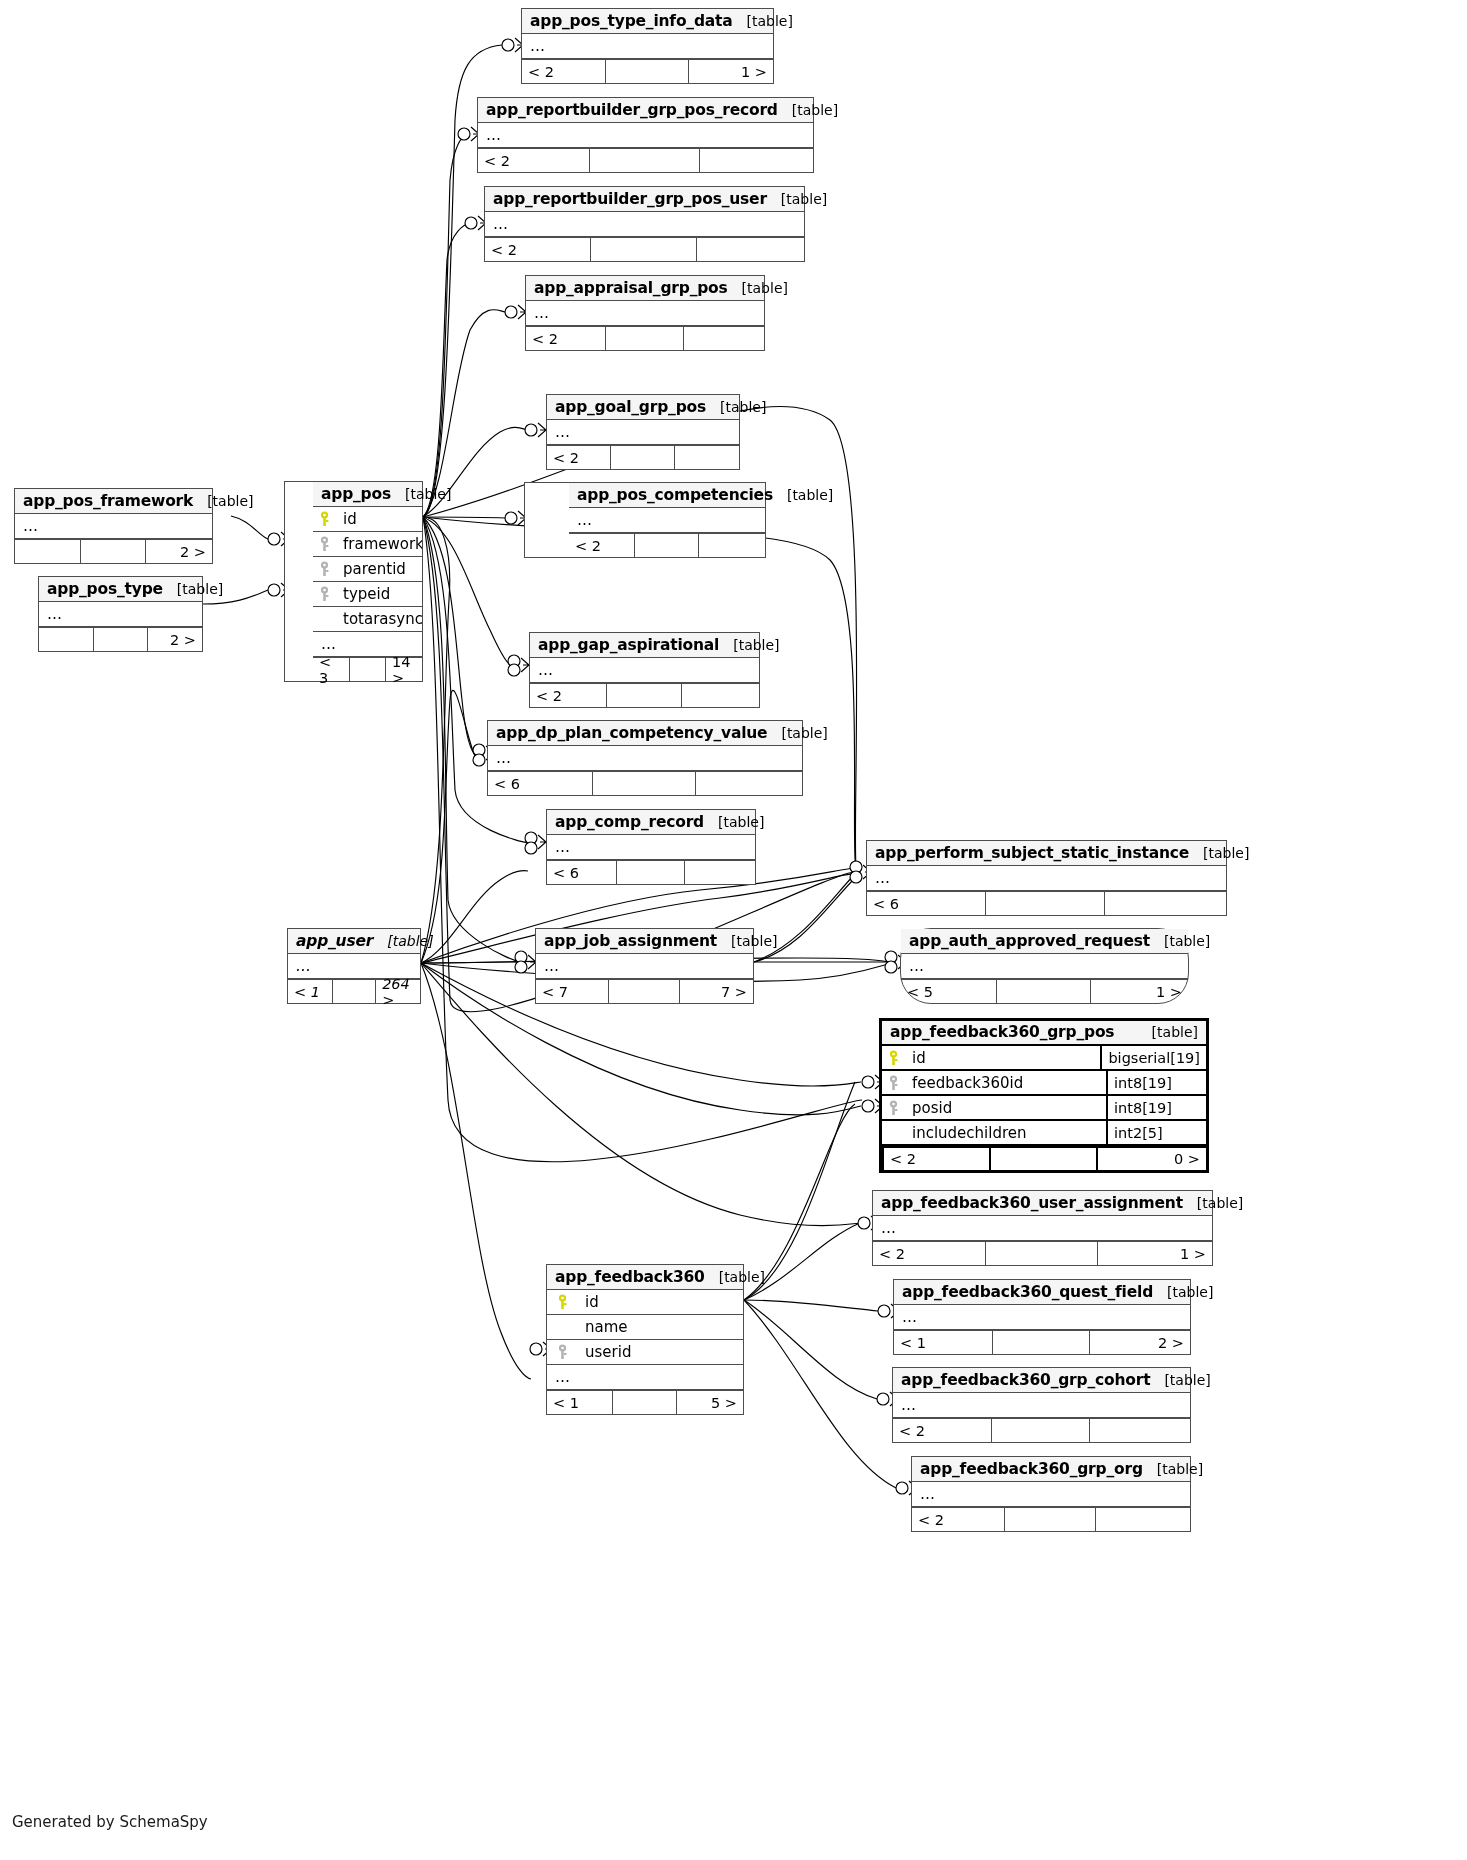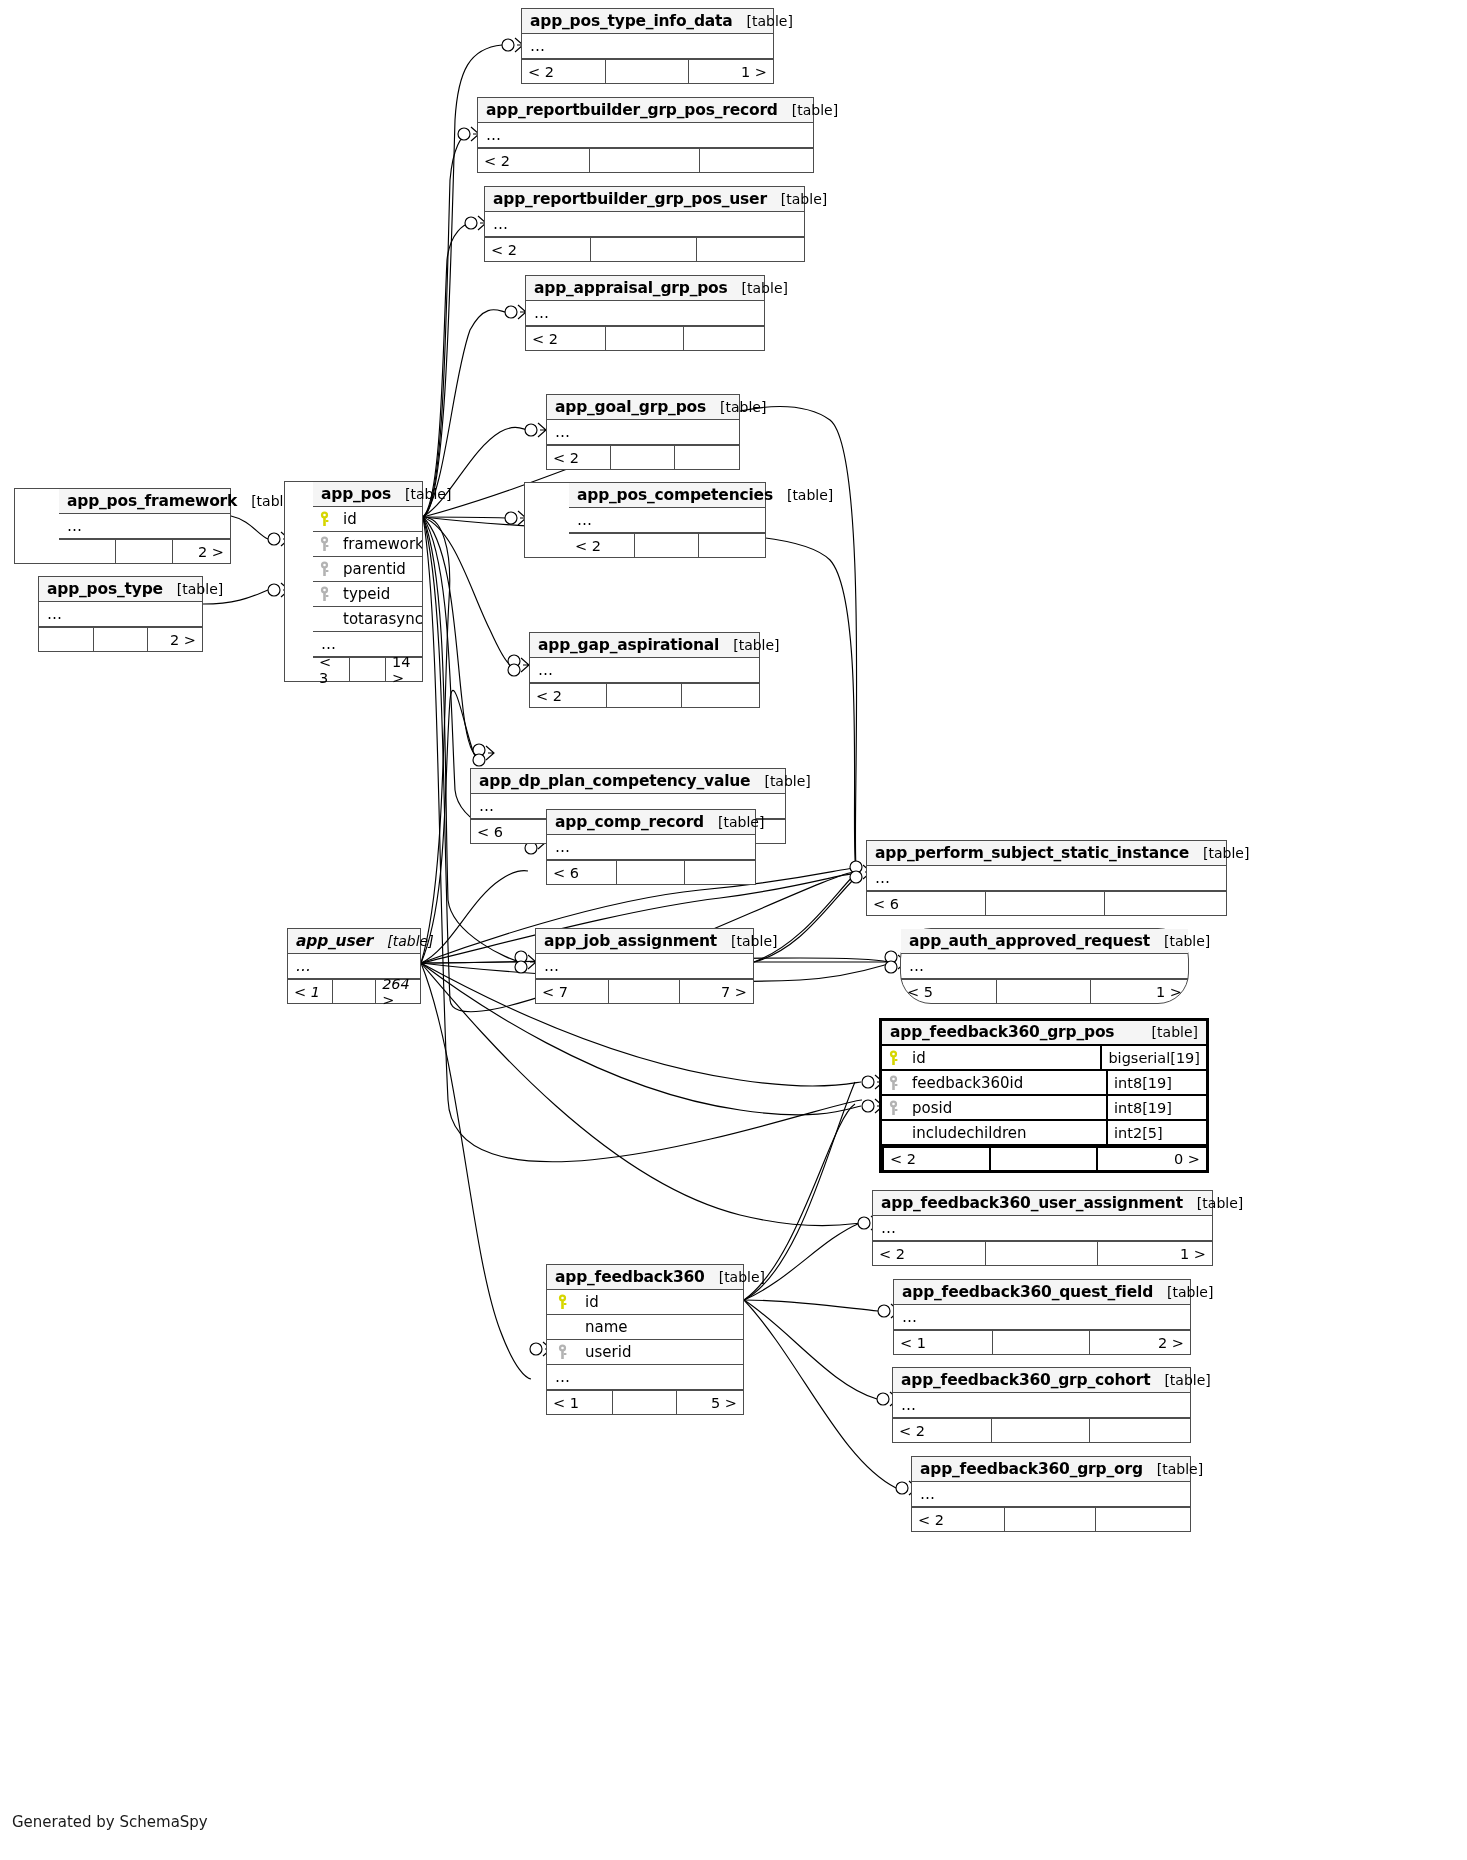--- a/index.html
+++ b/index.html
@@ -341,21 +341,21 @@
           <span class="tbl-name">app_pos_competencies</span>
           <span class="tbl-kind">[table]</span>
         </div>
         <div class="row ellipsis-row">…</div>
         <div class="footer">
           <div class="f-left">&lt; 2</div>
           <div class="f-mid"></div>
           <div class="f-right"></div>
         </div>
       </div>
-      <div class="tbl" style="left: 14px; top: 488px; width: 217px; padding-left: 44px;">
+      <div class="tbl" style="left: 14px; top: 488px; width: 199px;">
         <div class="tbl-head">
           <span class="tbl-name">app_pos_framework</span>
           <span class="tbl-kind">[table]</span>
         </div>
         <div class="row ellipsis-row">…</div>
         <div class="footer">
           <div class="f-left"></div>
           <div class="f-mid"></div>
           <div class="f-right">2 &gt;</div>
         </div>
@@ -437,21 +437,21 @@
           <span class="tbl-name">app_gap_aspirational</span>
           <span class="tbl-kind">[table]</span>
         </div>
         <div class="row ellipsis-row">…</div>
         <div class="footer">
           <div class="f-left">&lt; 2</div>
           <div class="f-mid"></div>
           <div class="f-right"></div>
         </div>
       </div>
-      <div class="tbl" style="left: 470px; top: 720px; width: 316px; margin-top: 48px;">
+      <div class="tbl" style="left: 487px; top: 720px; width: 316px;">
         <div class="tbl-head">
           <span class="tbl-name">app_dp_plan_competency_value</span>
           <span class="tbl-kind">[table]</span>
         </div>
         <div class="row ellipsis-row">…</div>
         <div class="footer">
           <div class="f-left">&lt; 6</div>
           <div class="f-mid"></div>
           <div class="f-right"></div>
         </div>

